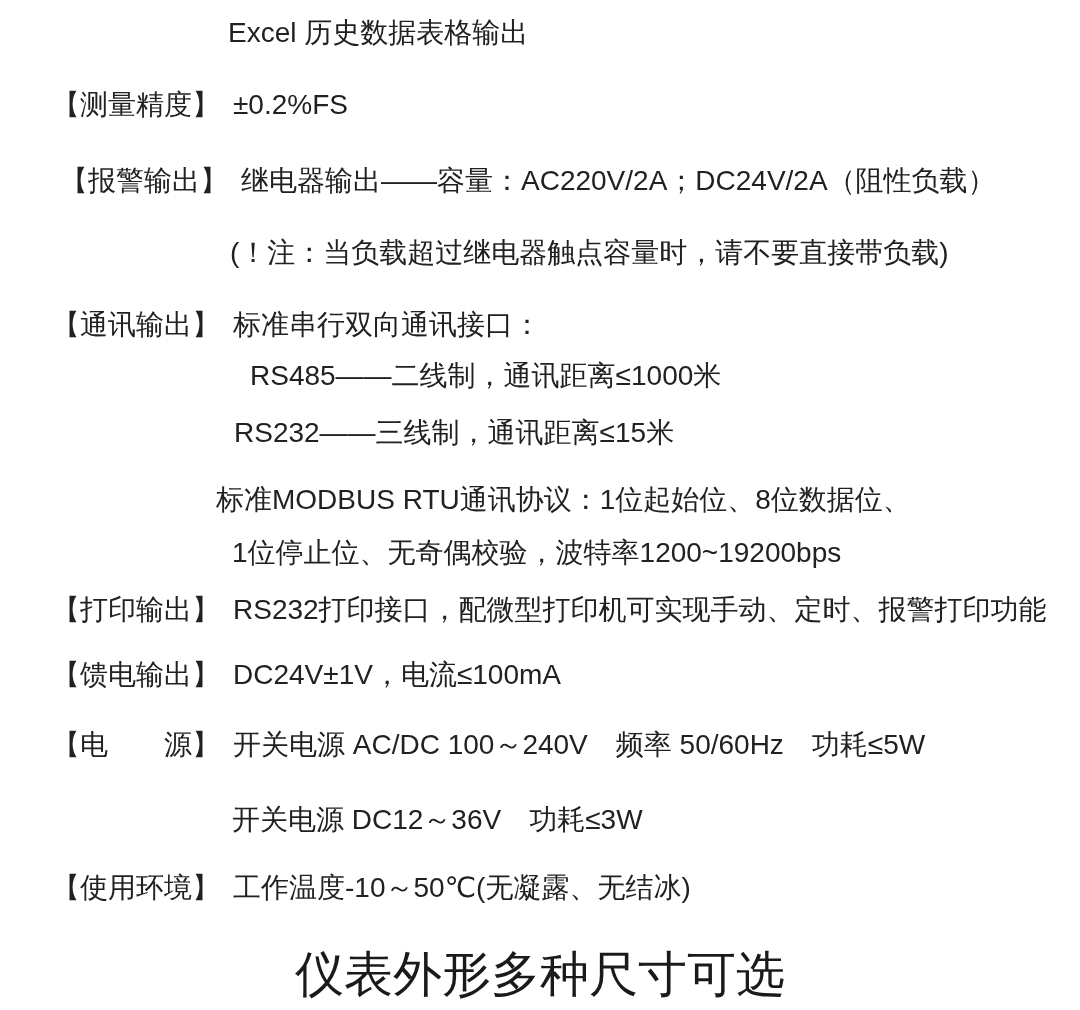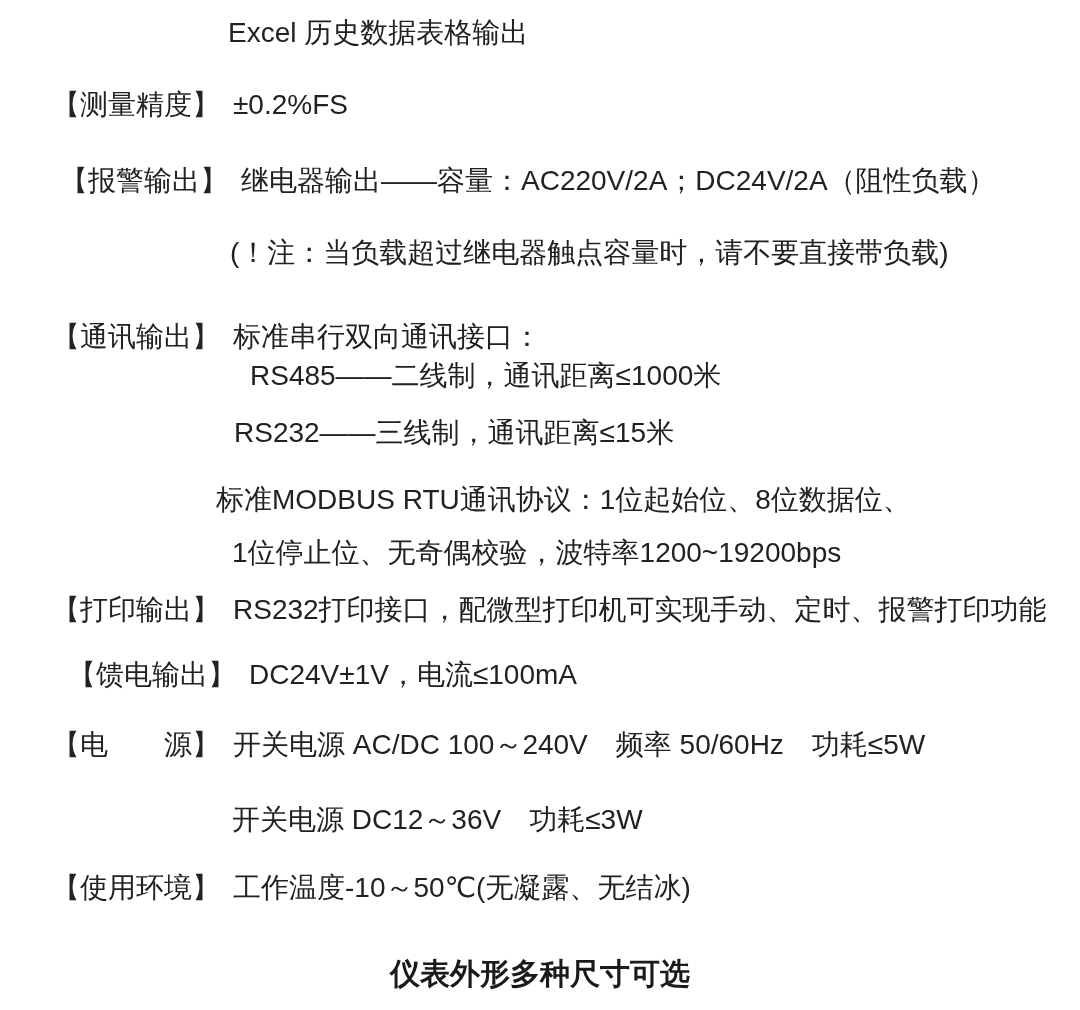--- a/index.html
+++ b/index.html
@@ -24,38 +24,38 @@
     display: inline-block;
     width: 181px;
     vertical-align: top;
   }
   .spec-value { display: inline-block; vertical-align: top; }
   
   .l-intro   { top: 15px;  left: 228px; }
   .l-acc     { top: 87px;  }
   .l-alarm   { top: 163px; margin-left: 8px; }
   .l-alarm2  { top: 235px; left: 230px; }
-  .l-comm    { top: 319px; }
+  .l-comm    { top: 307px; }
   .l-comm2   { top: 358px; left: 234px; margin-left: 16px; }
   .l-comm3   { top: 415px; left: 234px; }
   .l-comm4   { top: 482px; left: 216px; }
   .l-comm5   { top: 535px; left: 232px; }
   .l-print   { top: 592px; }
-  .l-feed    { top: 657px; margin-left: 16px; }
+  .l-feed    { top: 657px; }
   .l-power   { top: 727px; }
   .l-power2  { top: 802px; left: 232px; }
   .l-env     { top: 870px; }
   .footer-title {
     position: absolute;
     top: 948px;
     left: 0;
     width: 1080px;
     text-align: center;
-    font-size: 30px;
-    font-weight: 700;
+    font-size: 49px;
+    font-weight: 400;
     line-height: 52px;
     color: #1a1a1a;
   }
 </style>
 </head>
 <body>
 
 <div class="page">
 
   <div class="line l-intro">Excel 历史数据表格输出</div>

